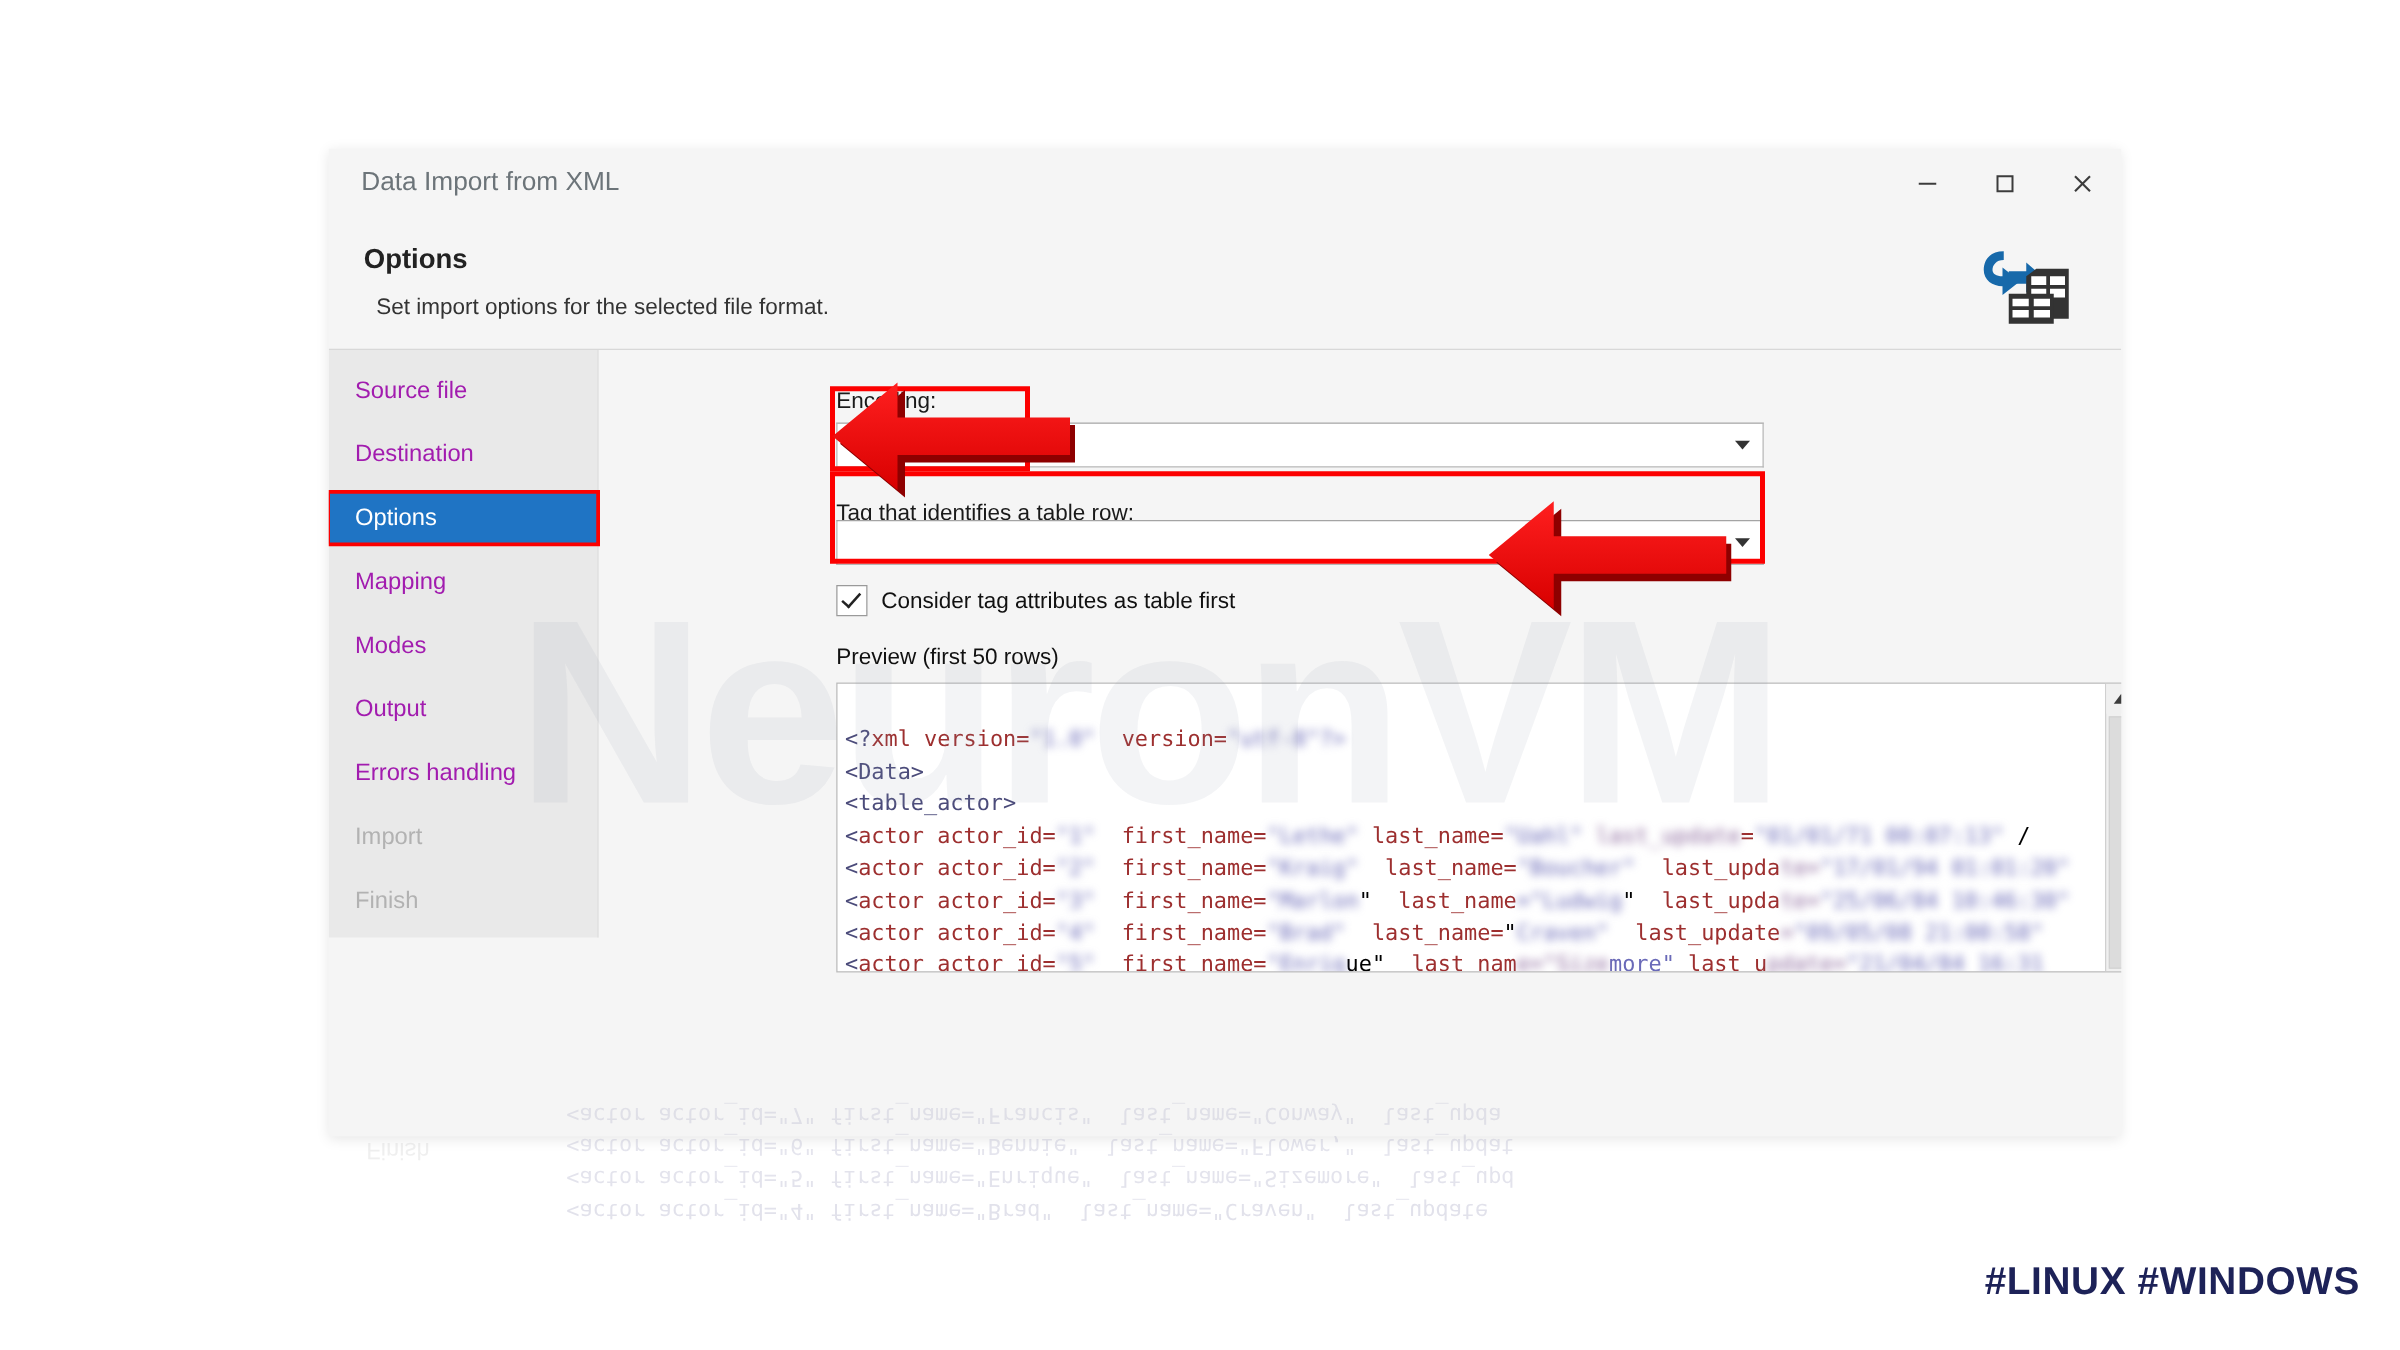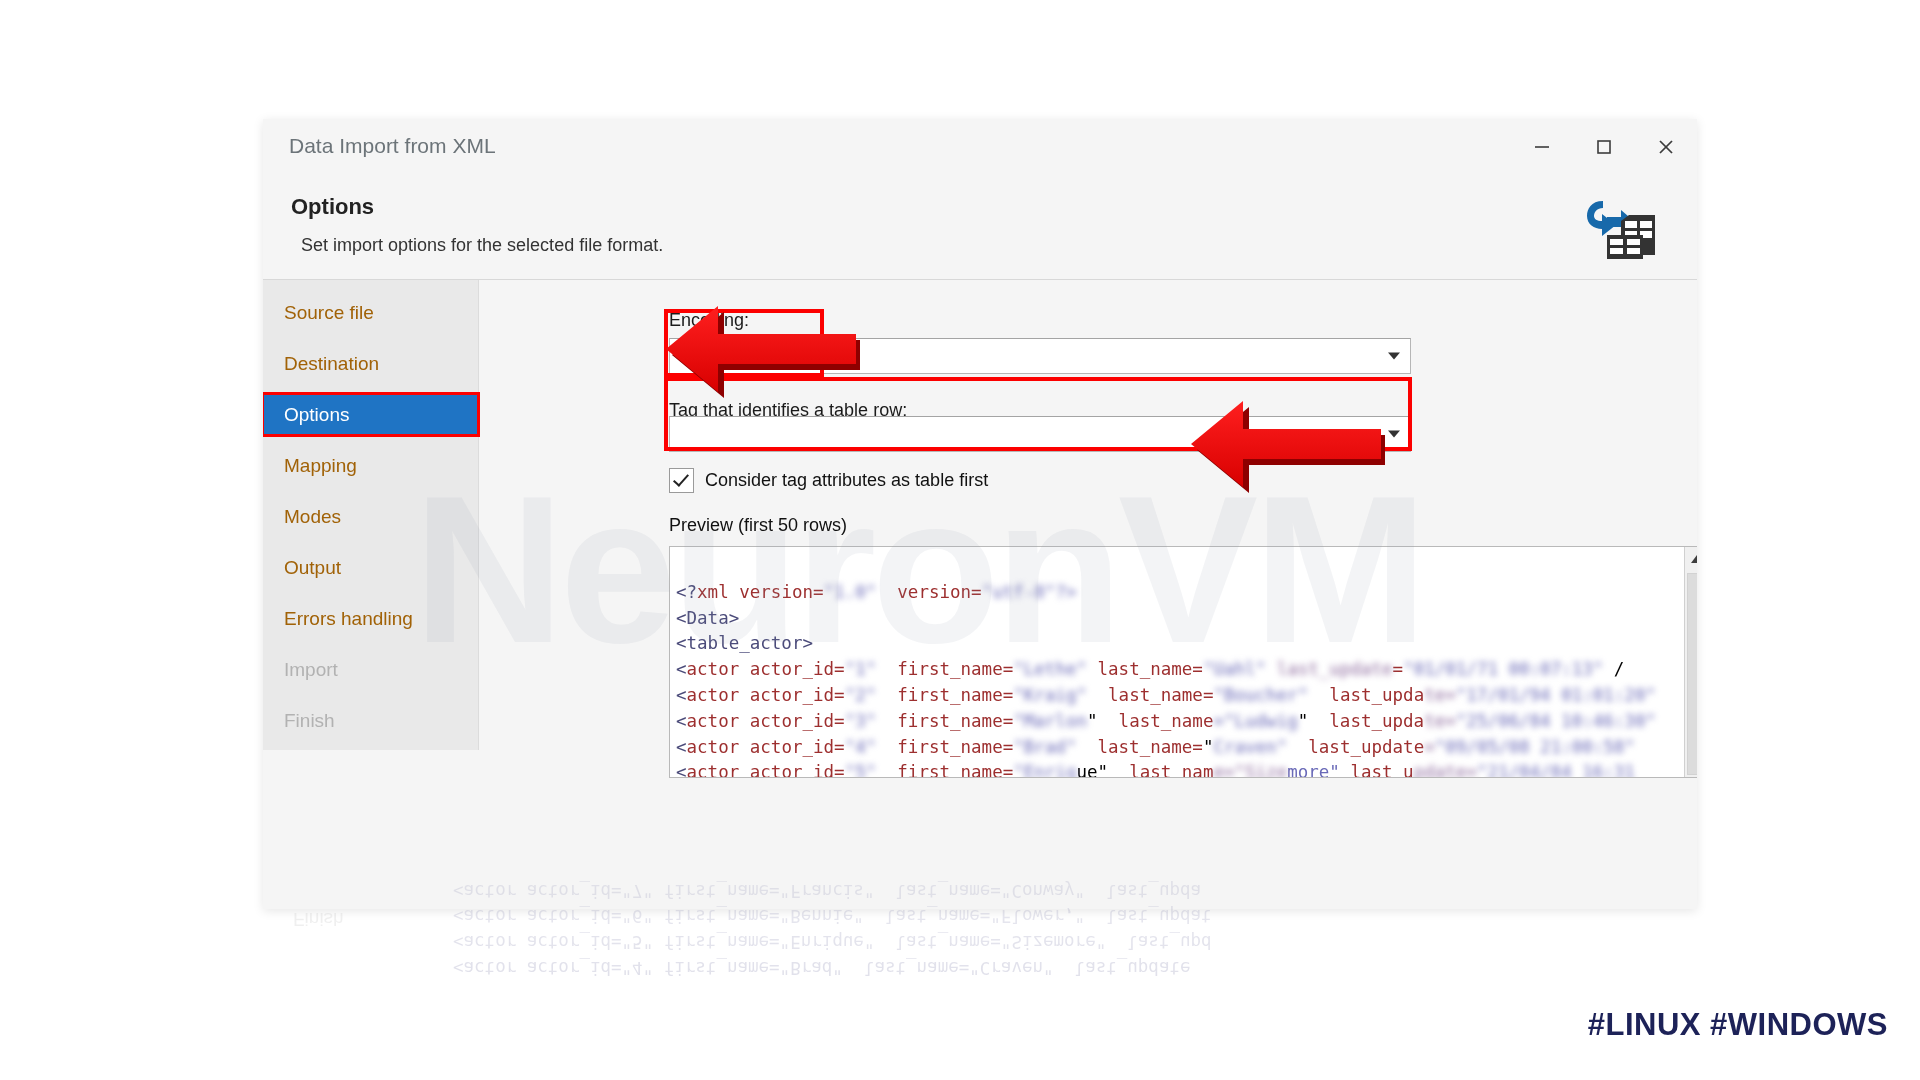--- a/index.html
+++ b/index.html
@@ -123,21 +123,21 @@
     height: 470px;
     background: #e9e9e9;
     border-right: 1px solid #dcdcdc;
   }
   .side-item {
     position: relative;
     height: 41px;
     line-height: 41px;
     padding-left: 21px;
     font-size: 19px;
-    color: #a16207;
+    color: #a21caf;
     margin-bottom: 0px;
   }
   .side-item.spaced { margin-top: 10px; }
   .side-item.selected {
     background: #1f74c4;
     color: #ffffff;
     outline: 3px solid #fc0000;
     outline-offset: -1px;
     z-index: 5;
   }

